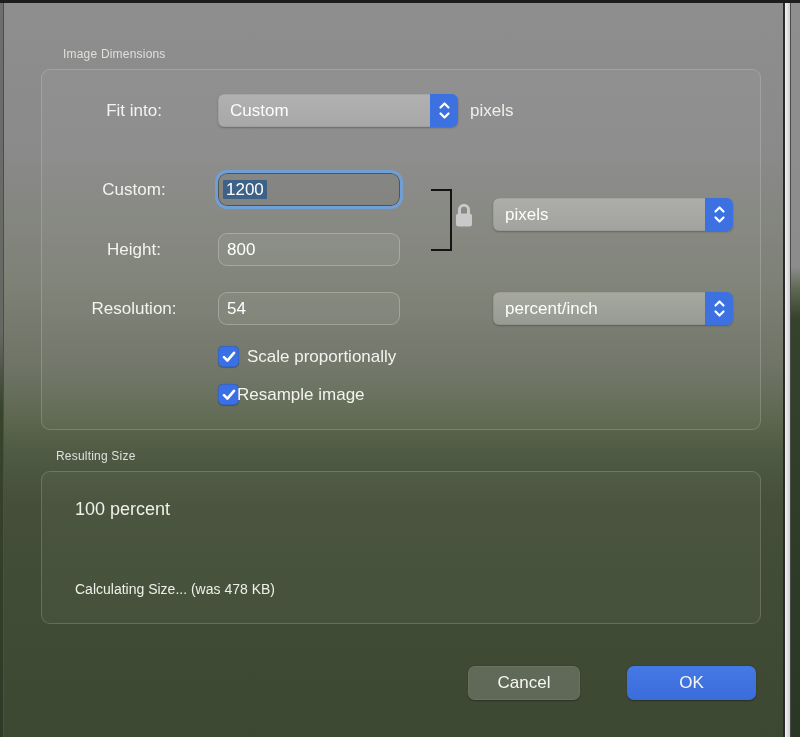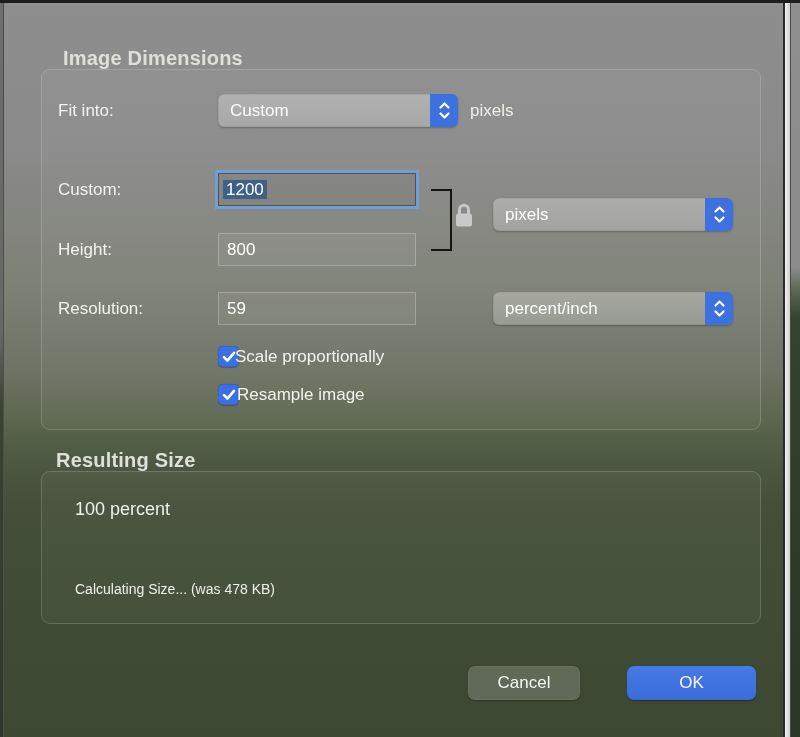--- a/index.html
+++ b/index.html
@@ -19,28 +19,28 @@
     background:linear-gradient(90deg,#f2f2f2,#cfcfcf);}
   .right-dark-2{position:absolute;left:790px;top:3px;width:1px;height:734px;background:#4a4a4a;}
   .right-backdrop{position:absolute;left:791px;top:3px;width:9px;height:734px;
     background:linear-gradient(180deg,#8f8f8f 0%,#8c8c8c 36%,#5e6852 39%,#35422c 43%,#2f3c28 70%,#2a3725 100%);}
   
   .dialog{position:absolute;left:4px;top:3px;width:779px;height:734px;
     background:linear-gradient(180deg,
       #8e8e8e 0%,#8a8a8a 20%,#7e8176 38%,#6e7365 50%,#5c664e 57%,
       #4f5b44 61%,#454f3a 68%,#404c35 80%,#3c4831 100%);}
   .abs{position:absolute;}
-  .section-label{font-size:20px;font-weight:700;color:#dee0da;letter-spacing:.2px;}
+  .section-label{font-size:12px;font-weight:400;color:#dee0da;letter-spacing:.2px;}
   .groupbox{border:1px solid rgba(255,255,255,.17);border-radius:9px;background:rgba(255,255,255,.035);}
-  .row-label{font-size:17px;color:#f3f3ef;text-align:left;width:152px;line-height:20px;}
+  .row-label{font-size:17px;color:#f3f3ef;text-align:center;width:152px;line-height:20px;}
   .static-text{font-size:17px;color:#eef0e9;line-height:20px;}
   
-  .field{box-sizing:border-box;height:33px;width:198px;
+  .field{box-sizing:border-box;height:33px;width:182px;
     border:1px solid rgba(255,255,255,.24);background:rgba(255,255,255,.055);
-    font-size:17px;color:#fff;line-height:31px;padding-left:8px;border-radius:0;}
+    font-size:17px;color:#fff;line-height:31px;padding-left:8px;border-radius:9px;}
   .field.focused{border:1px solid rgba(0,0,0,.38);background:rgba(0,0,0,.04);
     outline:3px solid #6f9fd4;outline-offset:0px;padding-left:4px;}
   .selection{background:#3d6187;color:#fff;padding:0 3px;border-radius:1px;}
   
   .dropdown{box-sizing:border-box;height:33px;width:240px;border-radius:6px;
     background:linear-gradient(180deg,rgba(255,255,255,.30),rgba(255,255,255,.22));
     box-shadow:0 1px 2px rgba(0,0,0,.25), inset 0 0 0 .5px rgba(0,0,0,.12);
     display:flex;align-items:flex-end;cursor:default;}
   .dd-label{flex:1;font-size:17px;color:#fdfdfb;padding-left:12px;line-height:33px;
     white-space:nowrap;overflow:hidden;}
@@ -118,38 +118,38 @@
     <span class="dd-stepper">
       <svg width="13" height="21" viewBox="0 0 13 21" fill="none">
         <path d="M2.5 7.5 L6.5 3.5 L10.5 7.5" stroke="#fff" stroke-width="2.2" stroke-linecap="round" stroke-linejoin="round"></path>
         <path d="M2.5 13.5 L6.5 17.5 L10.5 13.5" stroke="#fff" stroke-width="2.2" stroke-linecap="round" stroke-linejoin="round"></path>
       </svg>
     </span>
   </div>
 
   <div class="abs row-label" style="left:54px;top:296px;">Resolution:</div>
 
-  <div class="abs field" style="left:214px;top:289px;">59</div>
+  <div class="abs field" style="left:214px;top:289px;">54</div>
 
   <div class="abs dropdown" style="left:489px;top:289px;">
     <span class="dd-label">percent/inch</span>
     <span class="dd-stepper">
       <svg width="13" height="21" viewBox="0 0 13 21" fill="none">
         <path d="M2.5 7.5 L6.5 3.5 L10.5 7.5" stroke="#fff" stroke-width="2.2" stroke-linecap="round" stroke-linejoin="round"></path>
         <path d="M2.5 13.5 L6.5 17.5 L10.5 13.5" stroke="#fff" stroke-width="2.2" stroke-linecap="round" stroke-linejoin="round"></path>
       </svg>
     </span>
   </div>
 
   <div class="abs checkbox" style="left:214px;top:343px;">
     <svg width="14" height="12" viewBox="0 0 14 12">
       <path d="M2 6.2 L5.4 9.6 L12 1.8" stroke="#fff" stroke-width="2.6" fill="none" stroke-linecap="round" stroke-linejoin="round"></path>
     </svg>
   </div>
-  <div class="abs cb-label" style="left:231px;top:343px;">Scale proportionally</div>
+  <div class="abs cb-label" style="left:243px;top:343px;">Scale proportionally</div>
 
   <div class="abs checkbox" style="left:214px;top:381px;">
     <svg width="14" height="12" viewBox="0 0 14 12">
       <path d="M2 6.2 L5.4 9.6 L12 1.8" stroke="#fff" stroke-width="2.6" fill="none" stroke-linecap="round" stroke-linejoin="round"></path>
     </svg>
   </div>
   <div class="abs cb-label" style="left:233px;top:381px;">Resample image</div>
 
   <div class="abs section-label" style="left:52px;top:446px;">Resulting Size</div>
 

